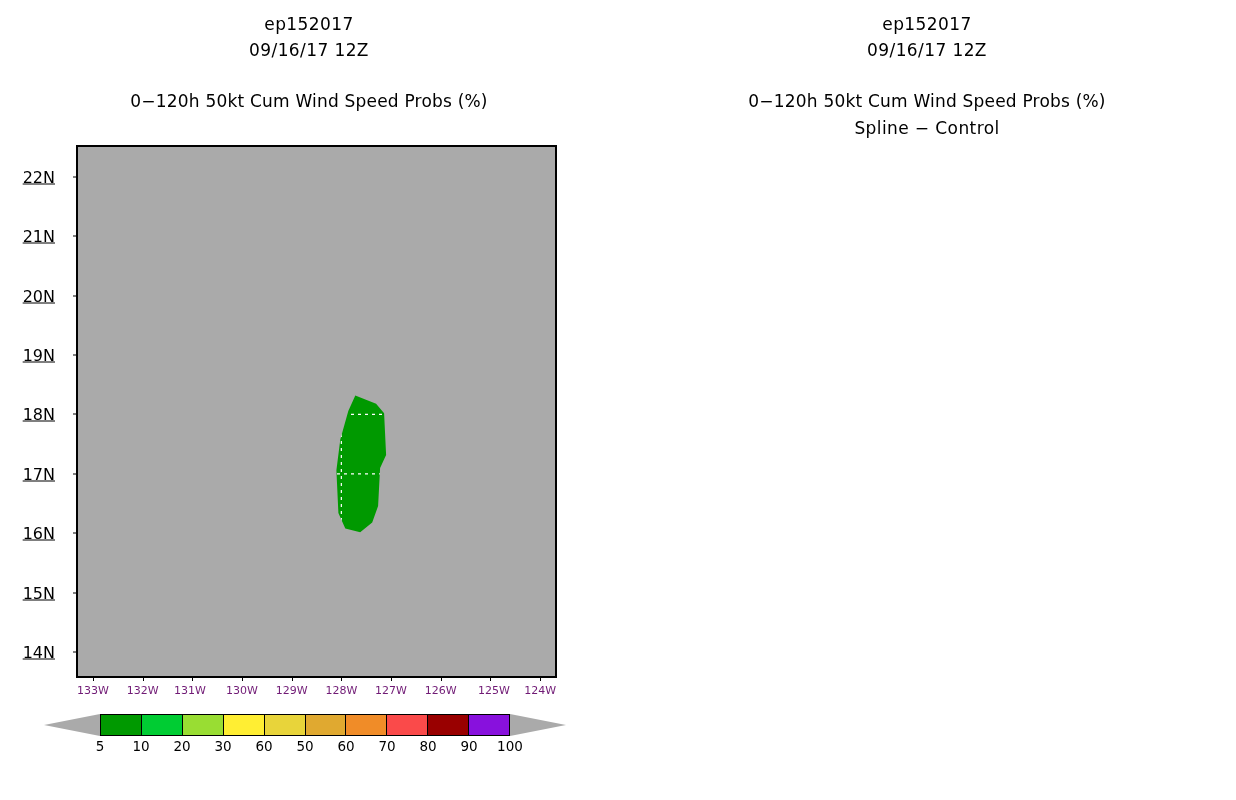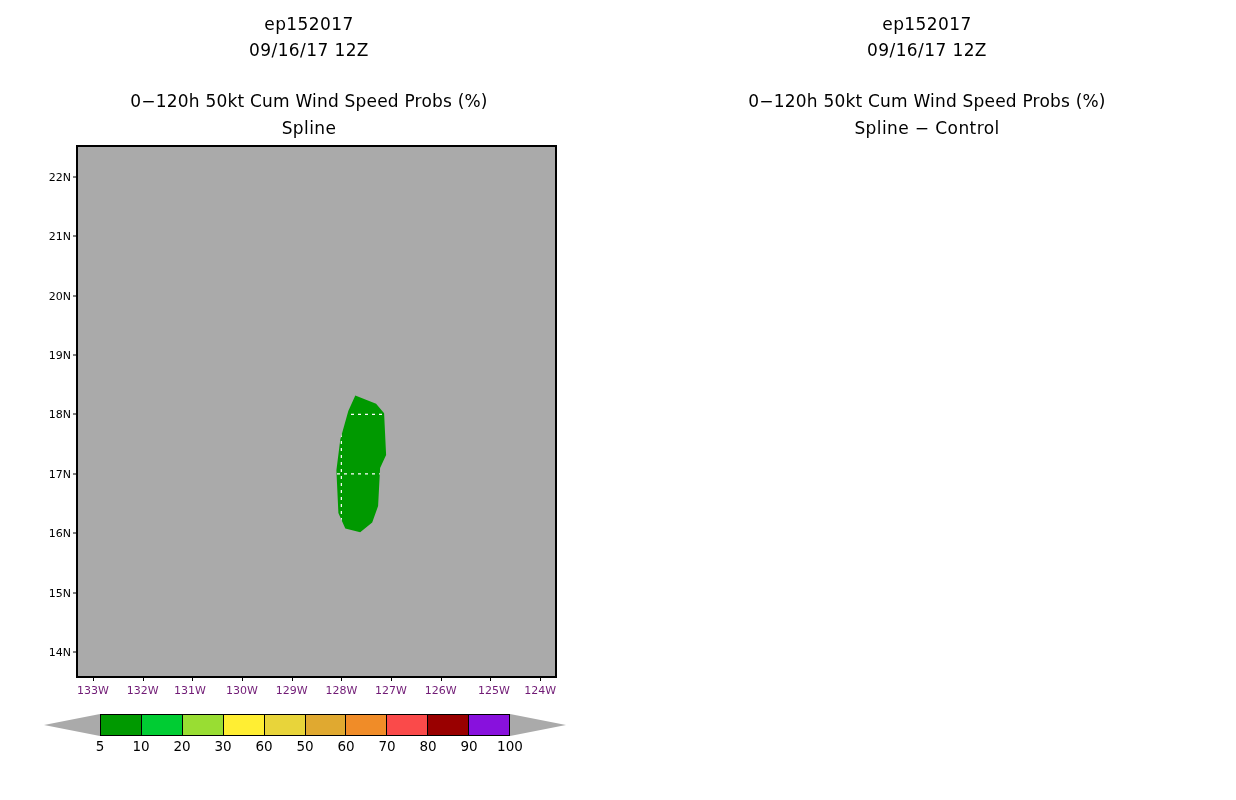--- a/index.html
+++ b/index.html
@@ -71,24 +71,25 @@
     position: absolute;
     inset: 0;
     overflow: hidden;
   }
 
   
   .ytick-label {
     position: absolute;
     right: 100%;
     transform: translateY(-50%);
-    margin-right: 7px;
-    font-size: 11px;
+    margin-right: 23px;
+    font-size: 16px;
     color: #000000;
     white-space: nowrap;
+    text-decoration: underline;
   }
   .ytick-mark {
     position: absolute;
     right: 100%;
     width: 5px;
     height: 0;
     border-top: 1.5px solid #000000;
     transform: translateY(-50%);
   }
   .xtick-label {
@@ -162,21 +163,20 @@
   
   #wind-poly { position: absolute; inset: 0; }
 </style>
 </head>
 <body>
 
 <div class="panel" id="panel-left">
   <div class="title-block t-storm">ep152017</div>
   <div class="title-block t-date">09/16/17  12Z</div>
   <div class="title-block t-main">0−120h 50kt Cum Wind Speed Probs (%)</div>
-  <div class="title-block t-sub">Spline</div>
 
   <div class="plot" id="plot-left">
     <div class="plot-inner" id="inner-left">
       <svg id="wind-poly" viewBox="0 0 477 529" preserveAspectRatio="none">
           <polygon points="277.3,248.5 298.1,256.8 306.1,266.3 308.1,307.9 302.1,321.0 300.1,359.0 294.2,375.6 282.2,385.2 267.3,381.6 260.4,366.1 258.4,323.3 262.3,292.4 270.3,263.9" fill="#009900"></polygon>
           <defs>
             <clipPath id="clip-5">
               <polygon points="277.3,248.5 298.1,256.8 306.1,266.3 308.1,307.9 302.1,321.0 300.1,359.0 294.2,375.6 282.2,385.2 267.3,381.6 260.4,366.1 258.4,323.3 262.3,292.4 270.3,263.9"></polygon>
             </clipPath>
           </defs>

